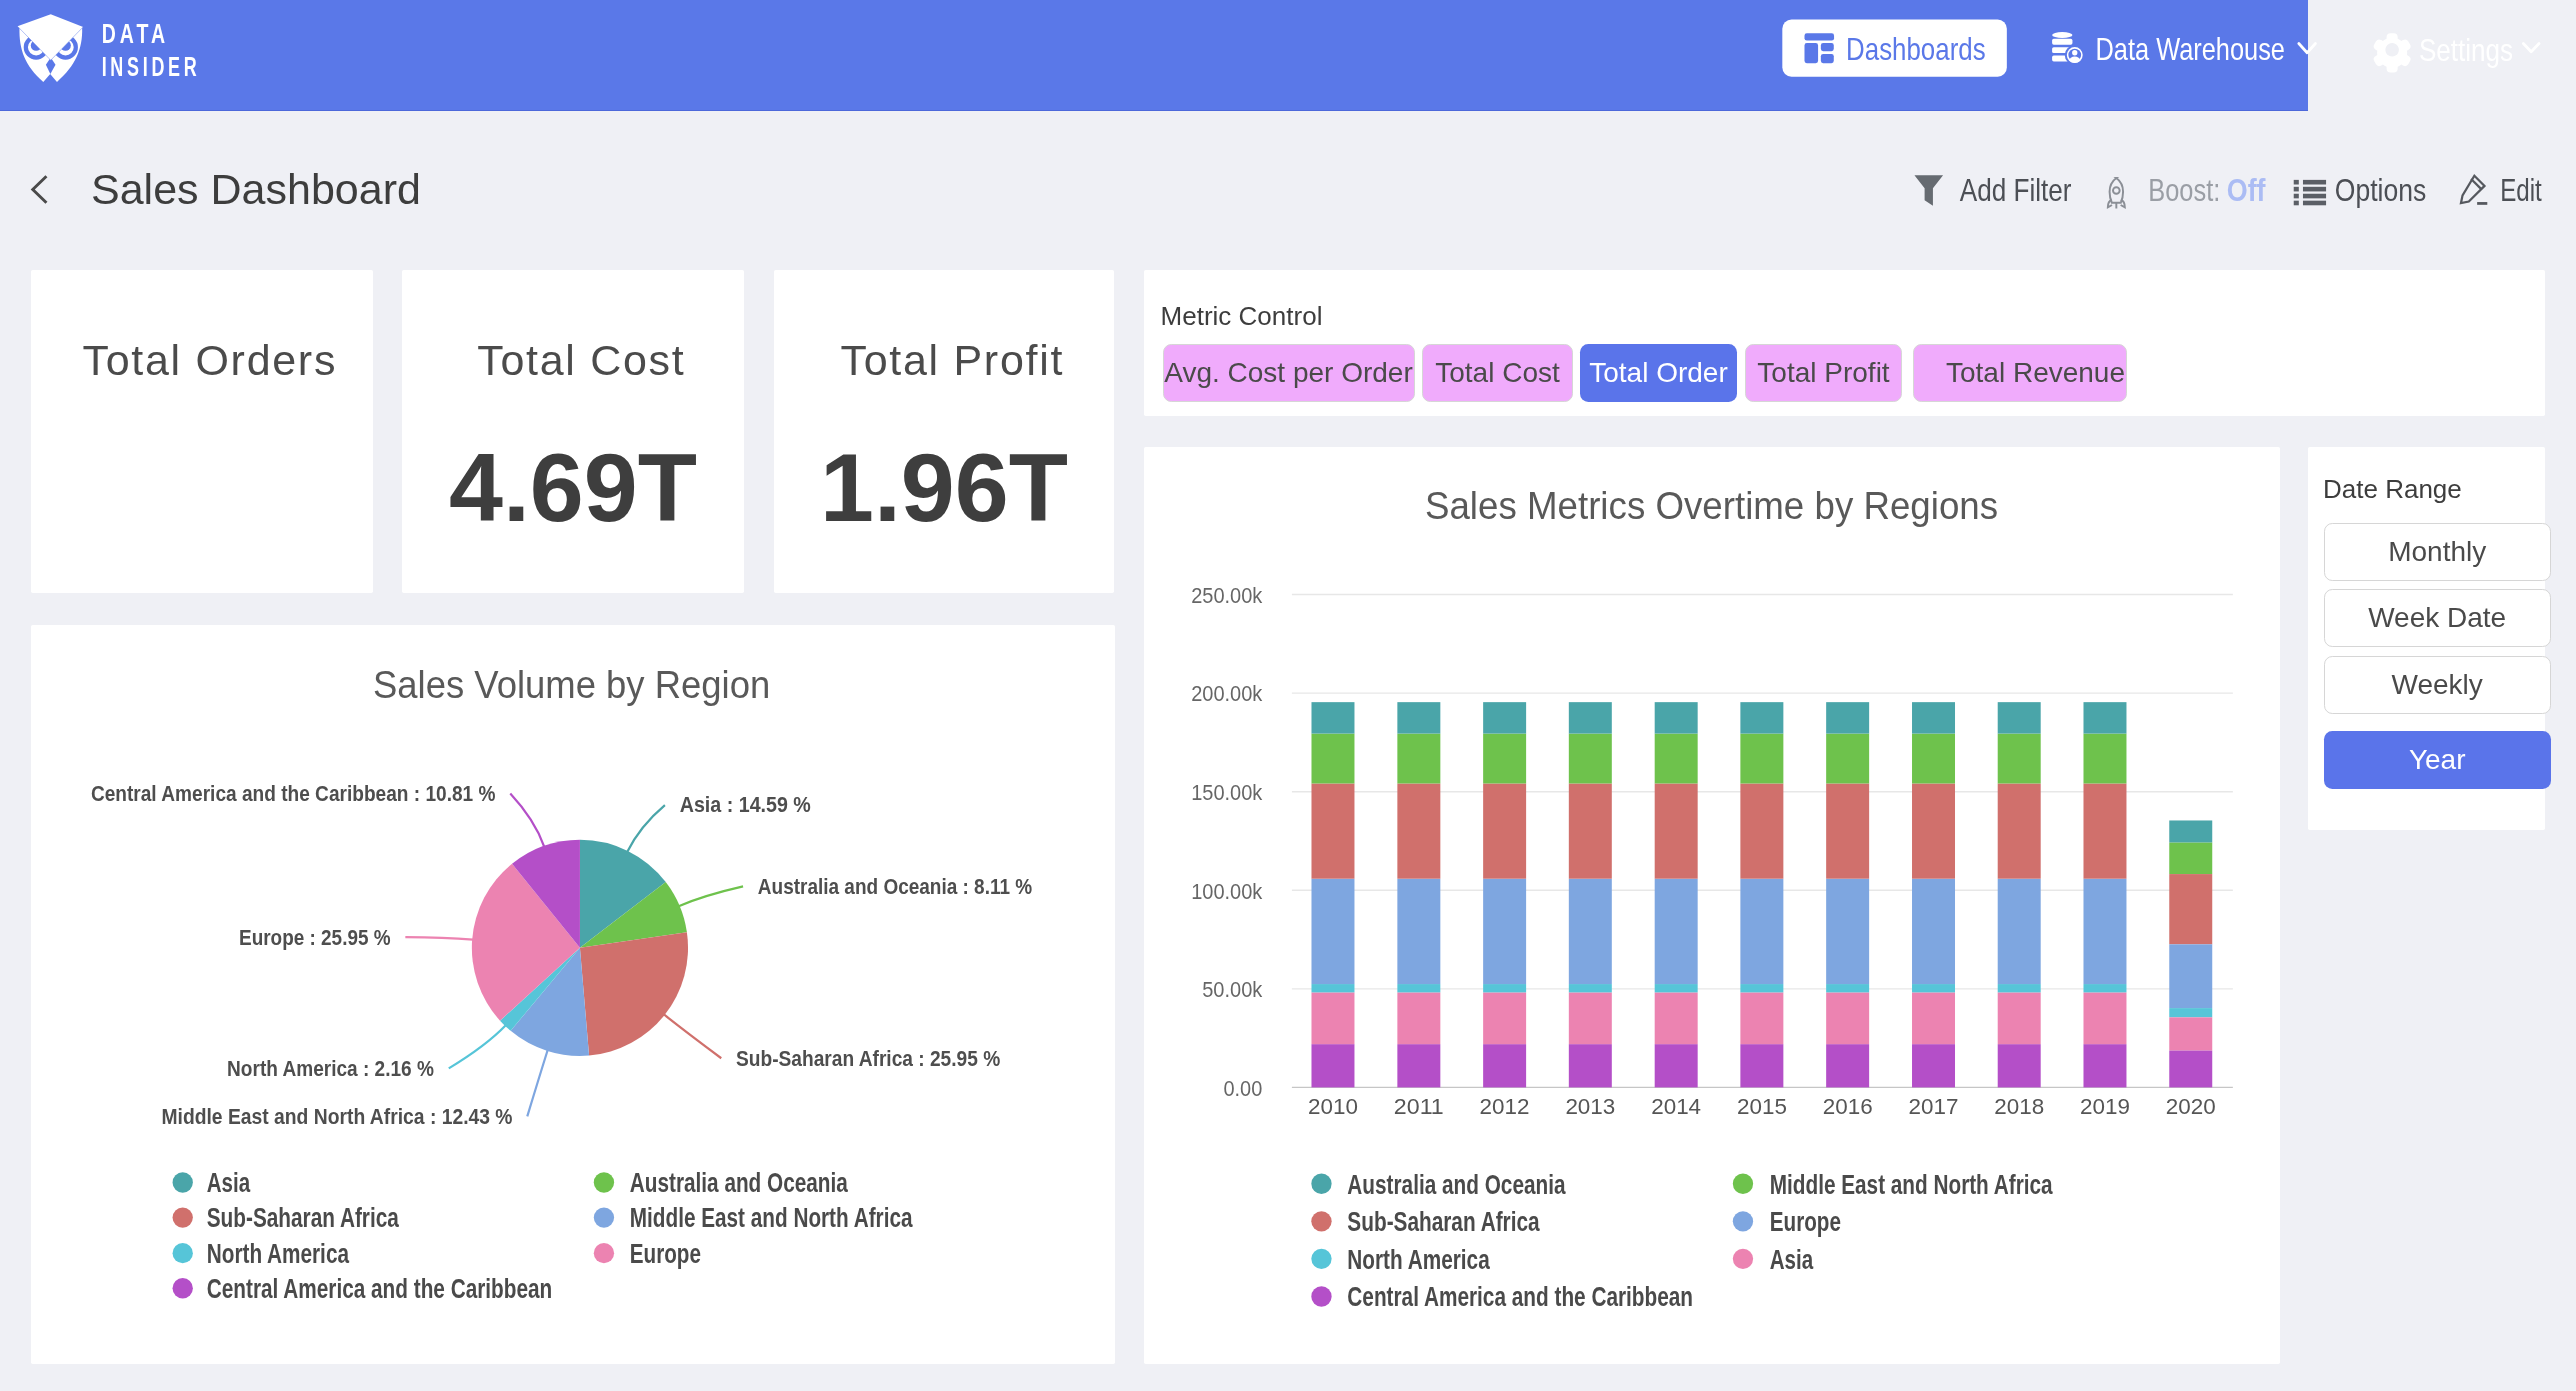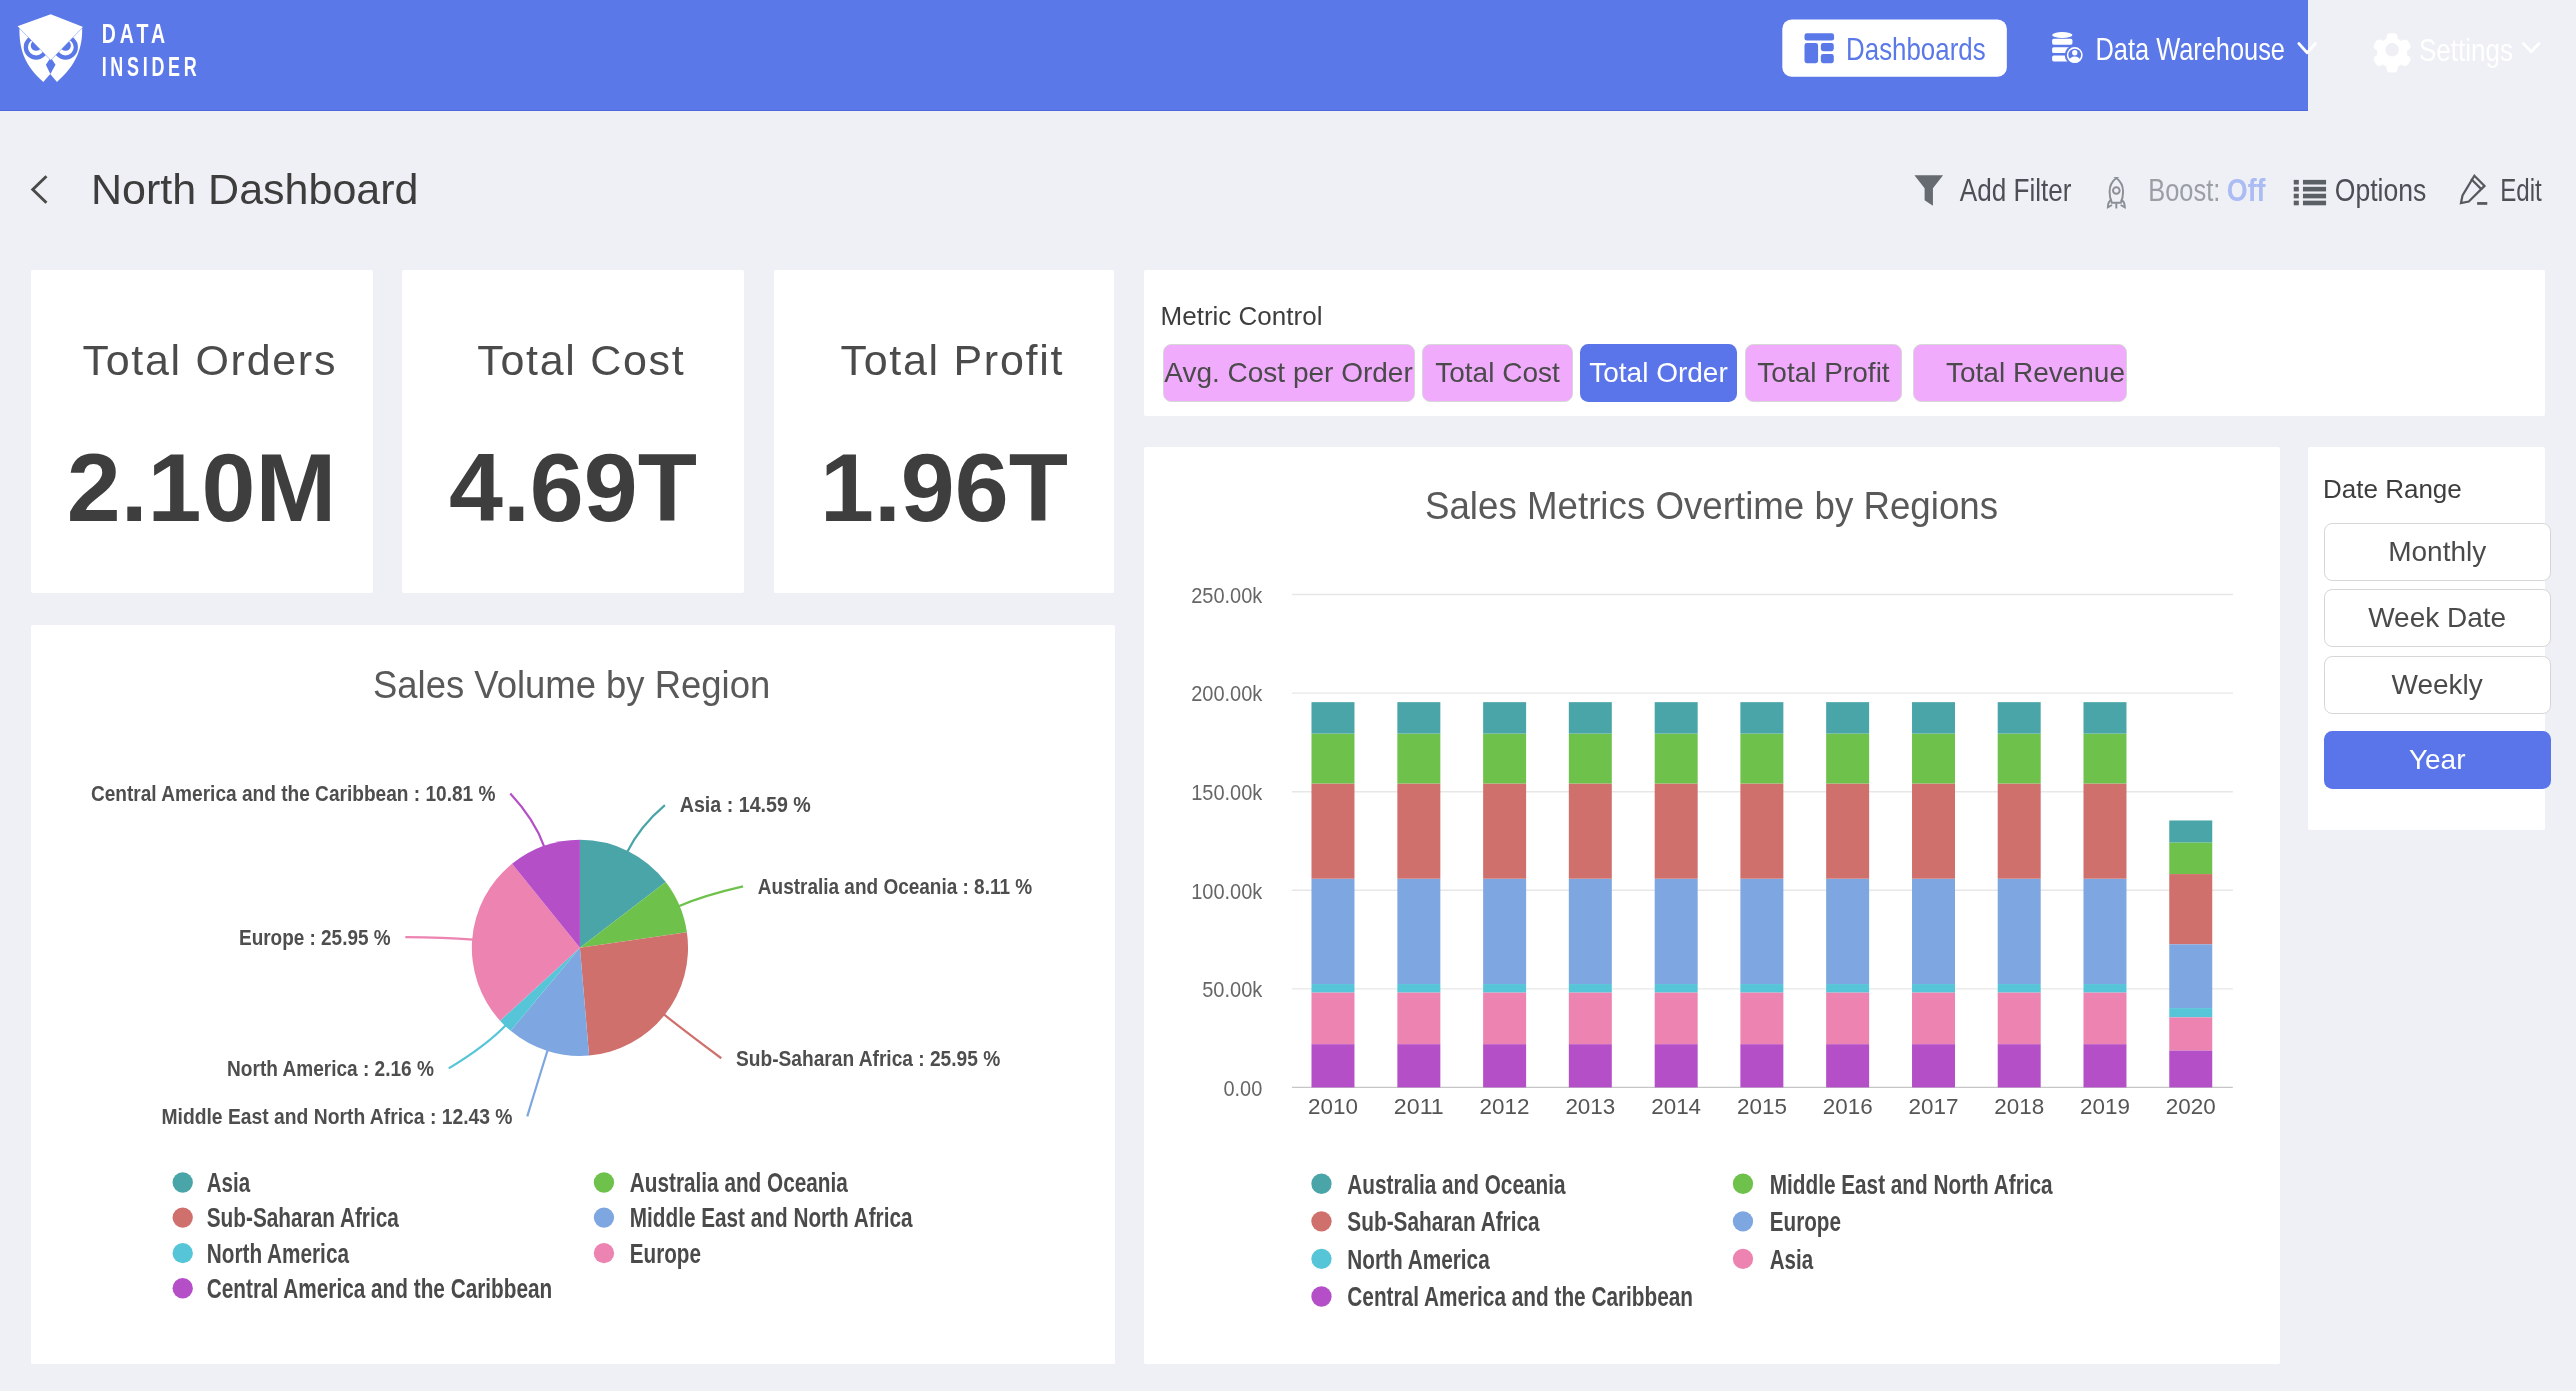--- a/index.html
+++ b/index.html
@@ -55,21 +55,21 @@
     <path d="M2488 47 L2497 57 L2506 47" stroke="#fff" stroke-width="3" fill="none" stroke-linecap="round" stroke-linejoin="round"></path>
     <path d="M2590.7,35.8 a4.3,4.3 0 0 1 4.3,4.3 l0,1.9 a12.4,12.4 0 0 1 4,2.35 l1.75,-1 a4.3,4.3 0 0 1 5.85,1.55 l1.7,3 a4.3,4.3 0 0 1 -1.55,5.85 l-1.7,1 a12.4,12.4 0 0 1 0,4.7 l1.7,1 a4.3,4.3 0 0 1 1.55,5.85 l-1.7,3 a4.3,4.3 0 0 1 -5.85,1.55 l-1.75,-1 a12.4,12.4 0 0 1 -4,2.35 l0,1.9 a4.3,4.3 0 0 1 -4.3,4.3 l-3.4,0 a4.3,4.3 0 0 1 -4.3,-4.3 l0,-1.9 a12.4,12.4 0 0 1 -4,-2.35 l-1.75,1 a4.3,4.3 0 0 1 -5.85,-1.55 l-1.7,-3 a4.3,4.3 0 0 1 1.55,-5.85 l1.7,-1 a12.4,12.4 0 0 1 0,-4.7 l-1.7,-1 a4.3,4.3 0 0 1 -1.55,-5.85 l1.7,-3 a4.3,4.3 0 0 1 5.85,-1.55 l1.75,1 a12.4,12.4 0 0 1 4,-2.35 l0,-1.9 a4.3,4.3 0 0 1 4.3,-4.3 z M2589 46.5 a7.3 7.3 0 1 0 0.001 0 z" fill="#fff" fill-rule="evenodd"></path>
     <text x="2618" y="66" font-size="33.5" fill="#fff" textLength="102" lengthAdjust="spacingAndGlyphs">Settings</text>
     <path d="M2731 47 L2739.5 56 L2748 47" stroke="#fff" stroke-width="3" fill="none" stroke-linecap="round" stroke-linejoin="round"></path>
   </svg>
 </div>
 
 <svg class="abs" style="left:29px; top:174px;" width="20.3" height="31" viewBox="0 0 22 34">
     <path d="M19 2.5 L4 17 L19 31.5" stroke="#4a4a4a" stroke-width="3.2" fill="none"></path>
   </svg>
-<div class="abs" style="left:91px; top:165px; font-size:43px; color:#3d3d3d;">North Dashboard</div>
+<div class="abs" style="left:91px; top:165px; font-size:43px; color:#3d3d3d;">Sales Dashboard</div>
 
 <svg class="abs" style="left:0; top:129px;" width="2576" height="111" viewBox="0 0 2788 120">
   <path d="M2072 50 L2103 50 L2092 64 L2092 83 L2083 77 L2083 64 Z" fill="#666b71"></path>
   <text x="2121" y="78" font-size="33.5" fill="#4c4f55" textLength="121" lengthAdjust="spacingAndGlyphs">Add Filter</text>
   <g fill="none" stroke="#8b8f96" stroke-width="2.1">
     <path d="M2290.5 53 c4.6 3.4 7.3 8.7 7.3 14.9 c0 4.2 -0.85 8.2 -2.4 11.8 h-9.8 c-1.55 -3.6 -2.4 -7.6 -2.4 -11.8 c0 -6.2 2.7 -11.5 7.3 -14.9 z"></path>
     <circle cx="2290.5" cy="66.5" r="3.6"></circle>
     <path d="M2285.6 76.5 c-2.6 1 -4.3 4.6 -4.3 8.3 l4.5 -2.6 M2295.4 76.5 c2.6 1 4.3 4.6 4.3 8.3 l-4.5 -2.6 M2290.5 80 v6"></path>
   </g>
   <text x="2325" y="78" font-size="33.5" fill="#9a9ea5" textLength="78" lengthAdjust="spacingAndGlyphs">Boost:</text>
@@ -88,21 +88,20 @@
   <g fill="none" stroke="#55585e" stroke-width="2.4">
     <path d="M2678 50.5 L2689 61.5 L2672 78.5 L2663.5 80.2 L2665.2 71.8 z"></path>
     <path d="M2674.5 54 L2685.5 65"></path>
     <path d="M2681 80.5 H2692" stroke-width="3"></path>
   </g>
   <text x="2706" y="78" font-size="33.5" fill="#4c4f55" textLength="45" lengthAdjust="spacingAndGlyphs">Edit</text>
 </svg>
 
 <div class="card" style="left:30.5px; top:270px; width:342px; height:323px; text-align:center;">
   <div style="margin-top:66px; font-size:43px; color:#4b4b4b; letter-spacing:1.7px; position:relative; left:8.3px;">Total Orders</div>
-  <div style="margin-top:47px; font-size:97px; font-weight:bold; color:#3e3e3e;">2.10M</div>
 </div>
 <div class="card" style="left:402px; top:270px; width:342px; height:323px; text-align:center;">
   <div style="margin-top:66px; font-size:43px; color:#4b4b4b; letter-spacing:1.7px; position:relative; left:8.3px;">Total Cost</div>
   <div style="margin-top:47px; font-size:97px; font-weight:bold; color:#3e3e3e;">4.69T</div>
 </div>
 <div class="card" style="left:774px; top:270px; width:340px; height:323px; text-align:center;">
   <div style="margin-top:66px; font-size:43px; color:#4b4b4b; letter-spacing:1.7px; position:relative; left:8.3px;">Total Profit</div>
   <div style="margin-top:47px; font-size:97px; font-weight:bold; color:#3e3e3e;">1.96T</div>
 </div>
 

